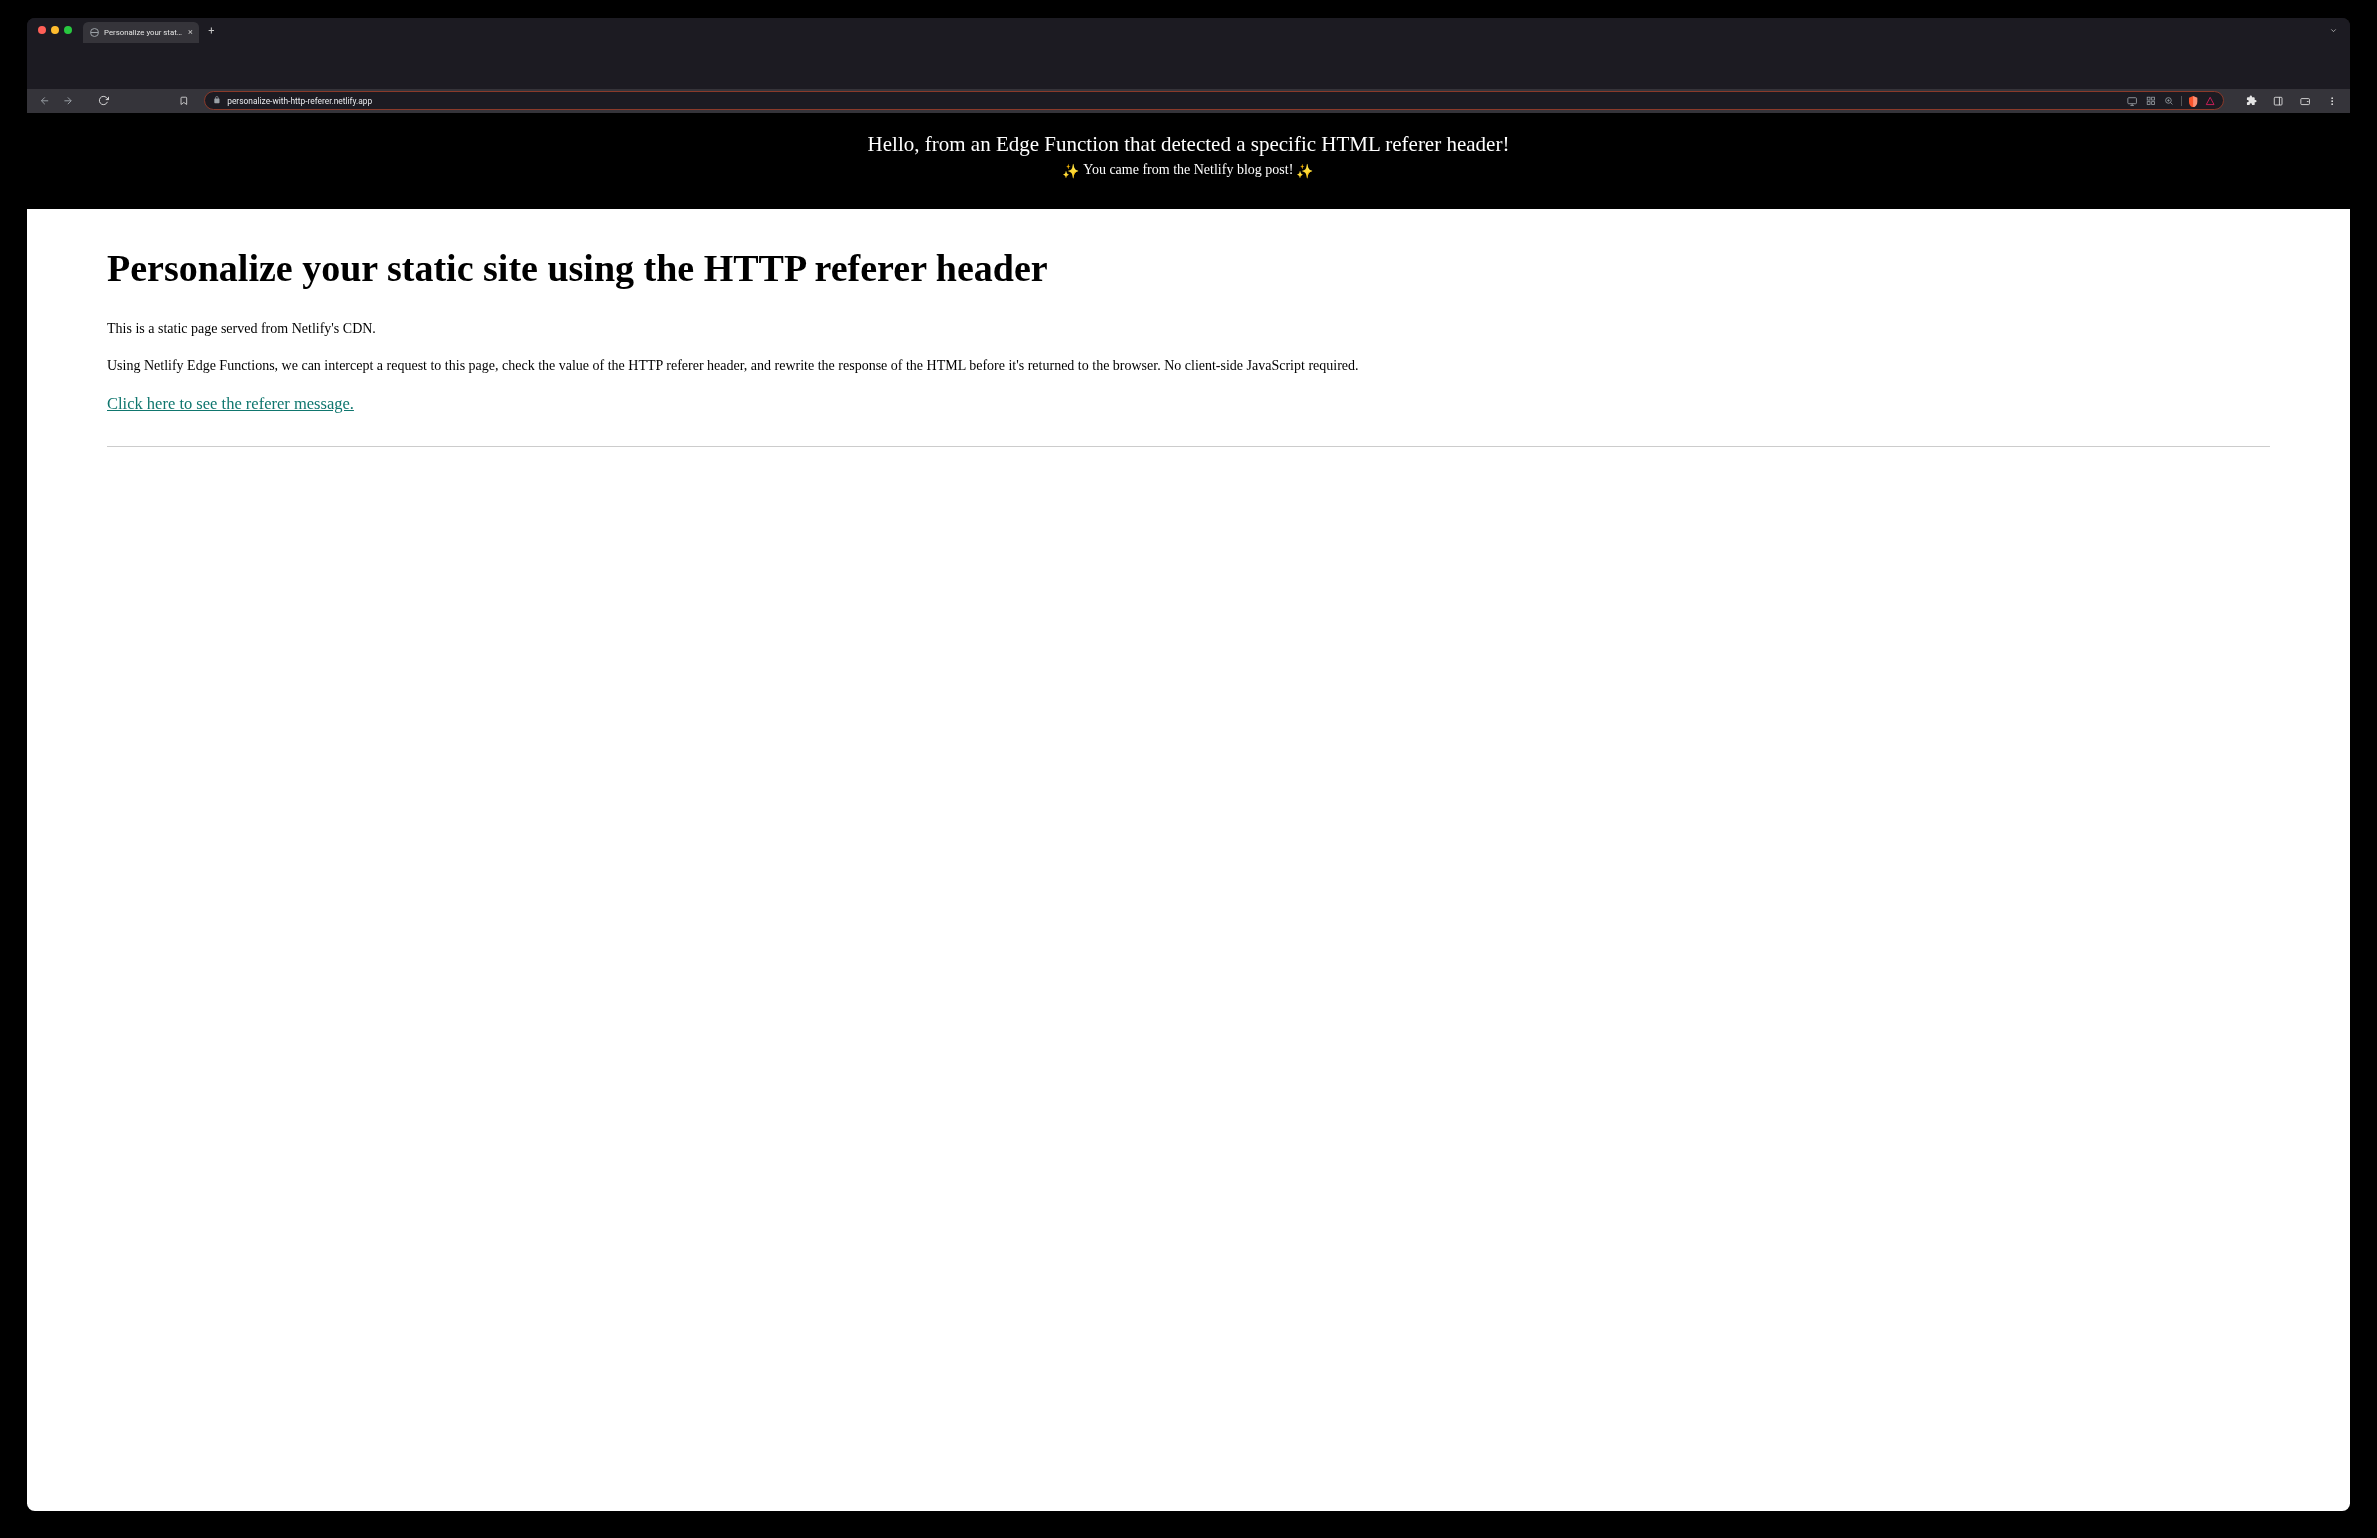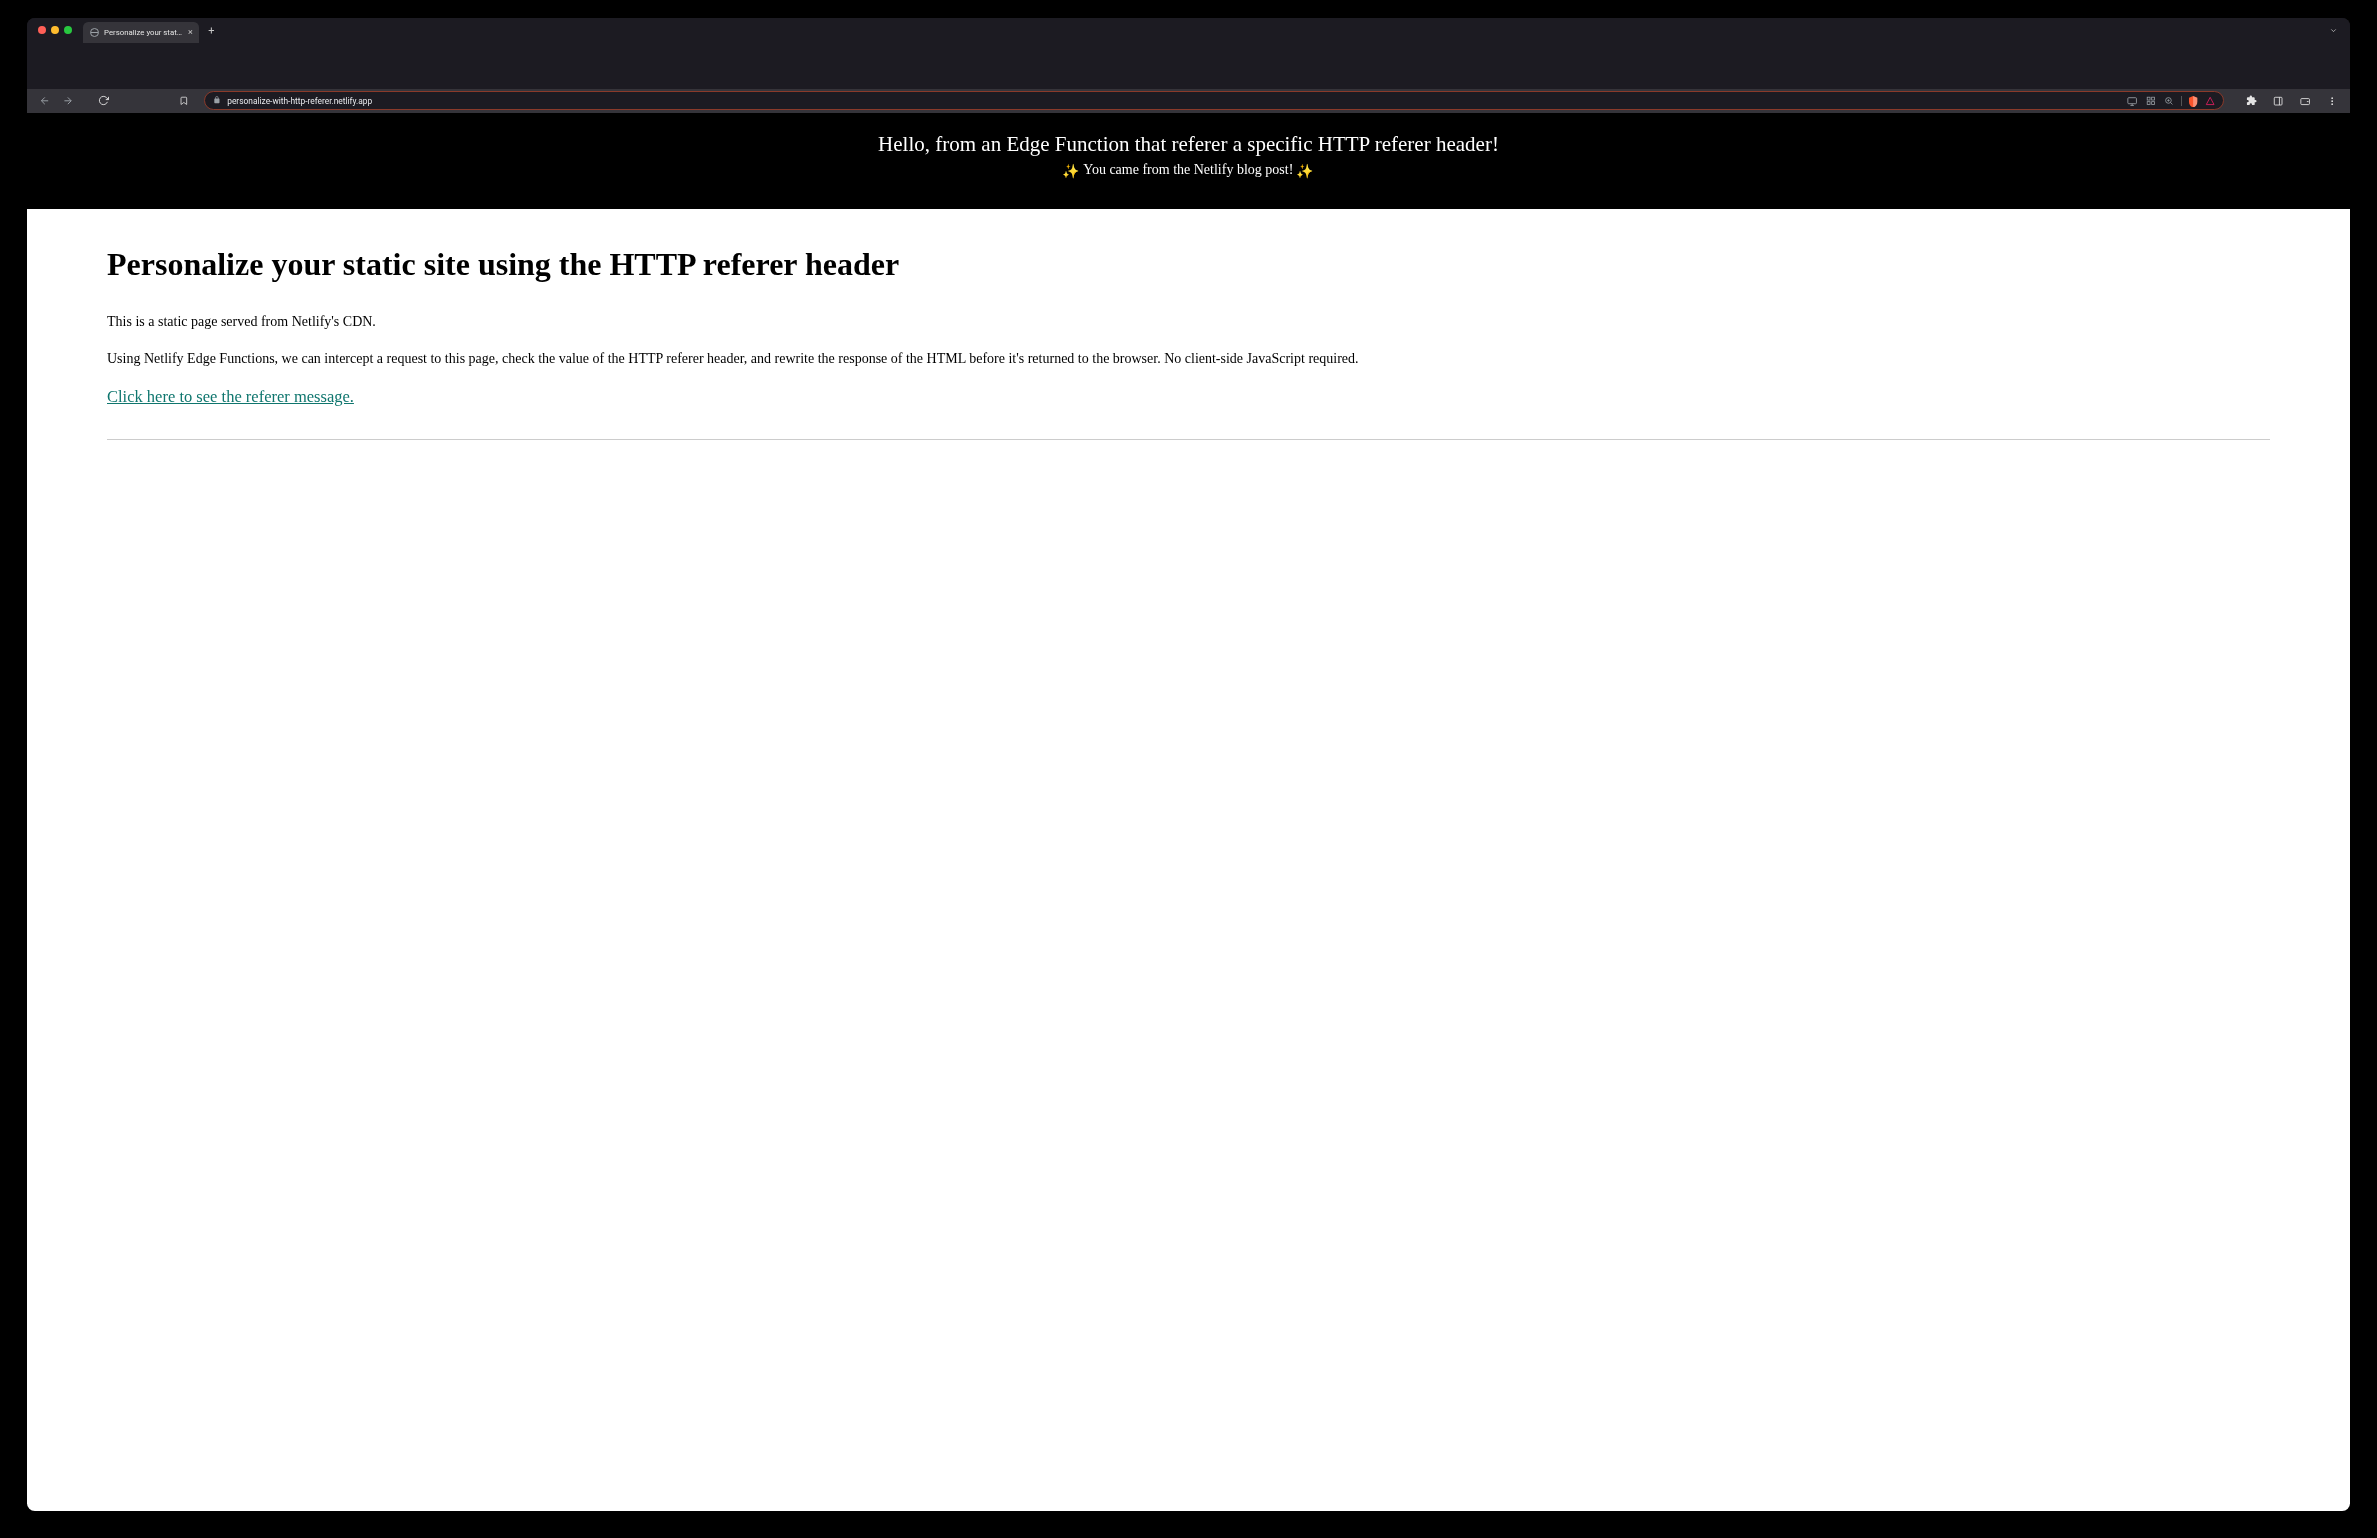--- a/index.html
+++ b/index.html
@@ -203,21 +203,21 @@
       vertical-align: -1.3px;
     }
     .content {
       background: #fff;
       flex: 1;
       padding: 37px 80px 26px;
       font-family: Georgia, "Times New Roman", serif;
       color: #000;
     }
     .page-title {
-      font-size: 32px;
+      font-size: 38px;
       font-weight: 700;
       line-height: 1.17;
       margin-bottom: 30px;
     }
     .para {
       font-size: 14px;
       line-height: 1.35;
       margin-bottom: 18px;
     }
     .link {
@@ -352,21 +352,21 @@
             <circle cx="12" cy="5" r="2"></circle>
             <circle cx="12" cy="12" r="2"></circle>
             <circle cx="12" cy="19" r="2"></circle>
           </svg>
       </span>
     </div>
   </div>
 
   <div class="viewport">
     <div class="hero">
-      <div class="hero-line1">Hello, from an Edge Function that referer a specific HTTP referer header!</div>
+      <div class="hero-line1">Hello, from an Edge Function that detected a specific HTML referer header!</div>
       <div class="hero-line2">
         <span class="sparkle">✨</span>
         <span>You came from the Netlify blog post!</span>
         <span class="sparkle">✨</span>
       </div>
     </div>
     <div class="content">
       <h1 class="page-title">Personalize your static site using the HTTP referer header</h1>
       <p class="para">This is a static page served from Netlify's CDN.</p>
       <p class="para">Using Netlify Edge Functions, we can intercept a request to this page, check the value of the HTTP referer header, and rewrite the response of the HTML before it's returned to the browser. No client-side JavaScript required.</p>

